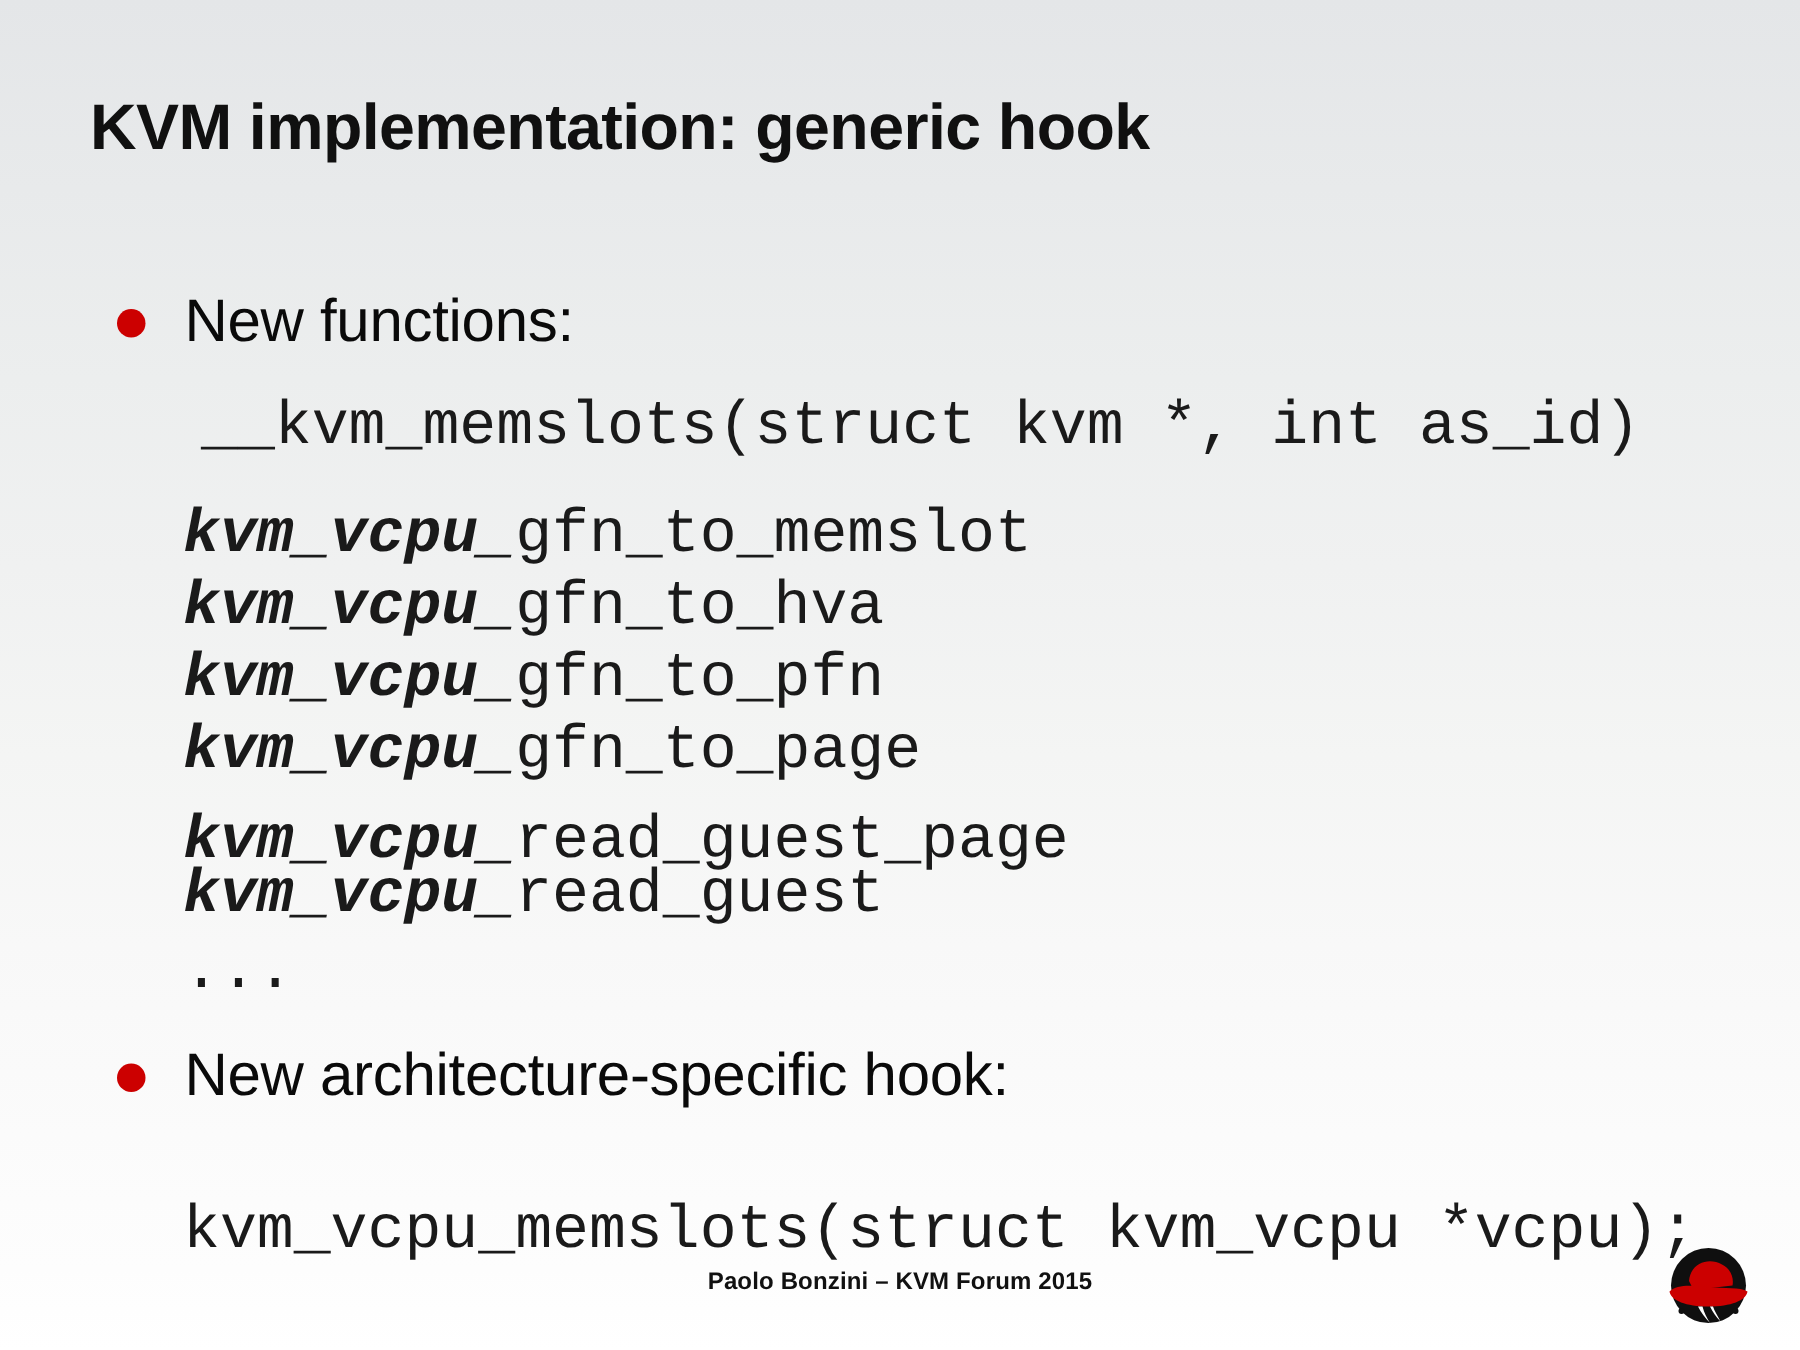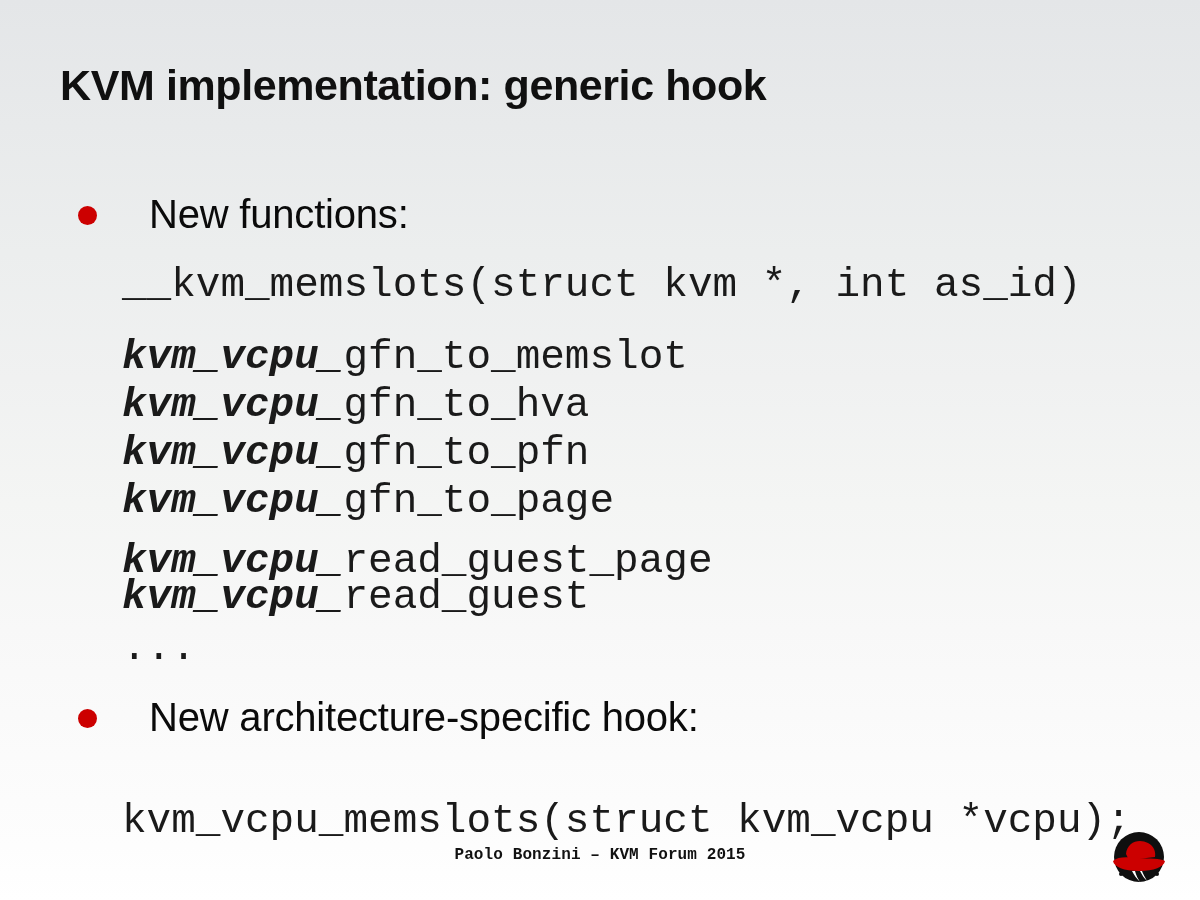--- a/index.html
+++ b/index.html
@@ -55,21 +55,20 @@
     top: 0;
     width: 1200px;
     height: 900px;
   }
 
   .bullet-row {
     position: absolute;
     left: 78px;
     display: flex;
     align-items: flex-start;
-    gap: 26px;
   }
   .bullet-dot {
     width: 19px;
     height: 19px;
     border-radius: 50%;
     background: #cc0000;
     margin-top: 14px;
     margin-right: 26px;
     flex: 0 0 auto;
   }
@@ -98,38 +97,38 @@
     letter-spacing: 0px;
   }
   .code-line .bold {
     font-weight: bold;
     font-style: italic;
   }
   .code-line .plain {
     font-weight: normal;
   }
 
-  #code-sig-1  { top: 265px; }
+  #code-sig-1  { top: 265px; margin-left: 12px; }
   #code-fn-0   { top: 337px; }
   #code-fn-1   { top: 385px; }
   #code-fn-2   { top: 433px; }
   #code-fn-3   { top: 481px; }
   #code-fn-4   { top: 541px; }
   #code-fn-5   { top: 577px; }
   #code-ellipsis { top: 628px; }
   #code-sig-2  { top: 765px; margin-top: 36px; }
 
   
   #footer-text {
     position: absolute;
     left: 0;
     top: 846px;
     width: 1200px;
     text-align: center;
-    font-family: Liberation Mono, monospace;
+    font-family: Liberation Sans, sans-serif;
     font-weight: bold;
     font-size: 16px;
     color: #111111;
     letter-spacing: 0.1px;
   }
 
   
   #logo-redhat {
     position: absolute;
     left: 1108px;

